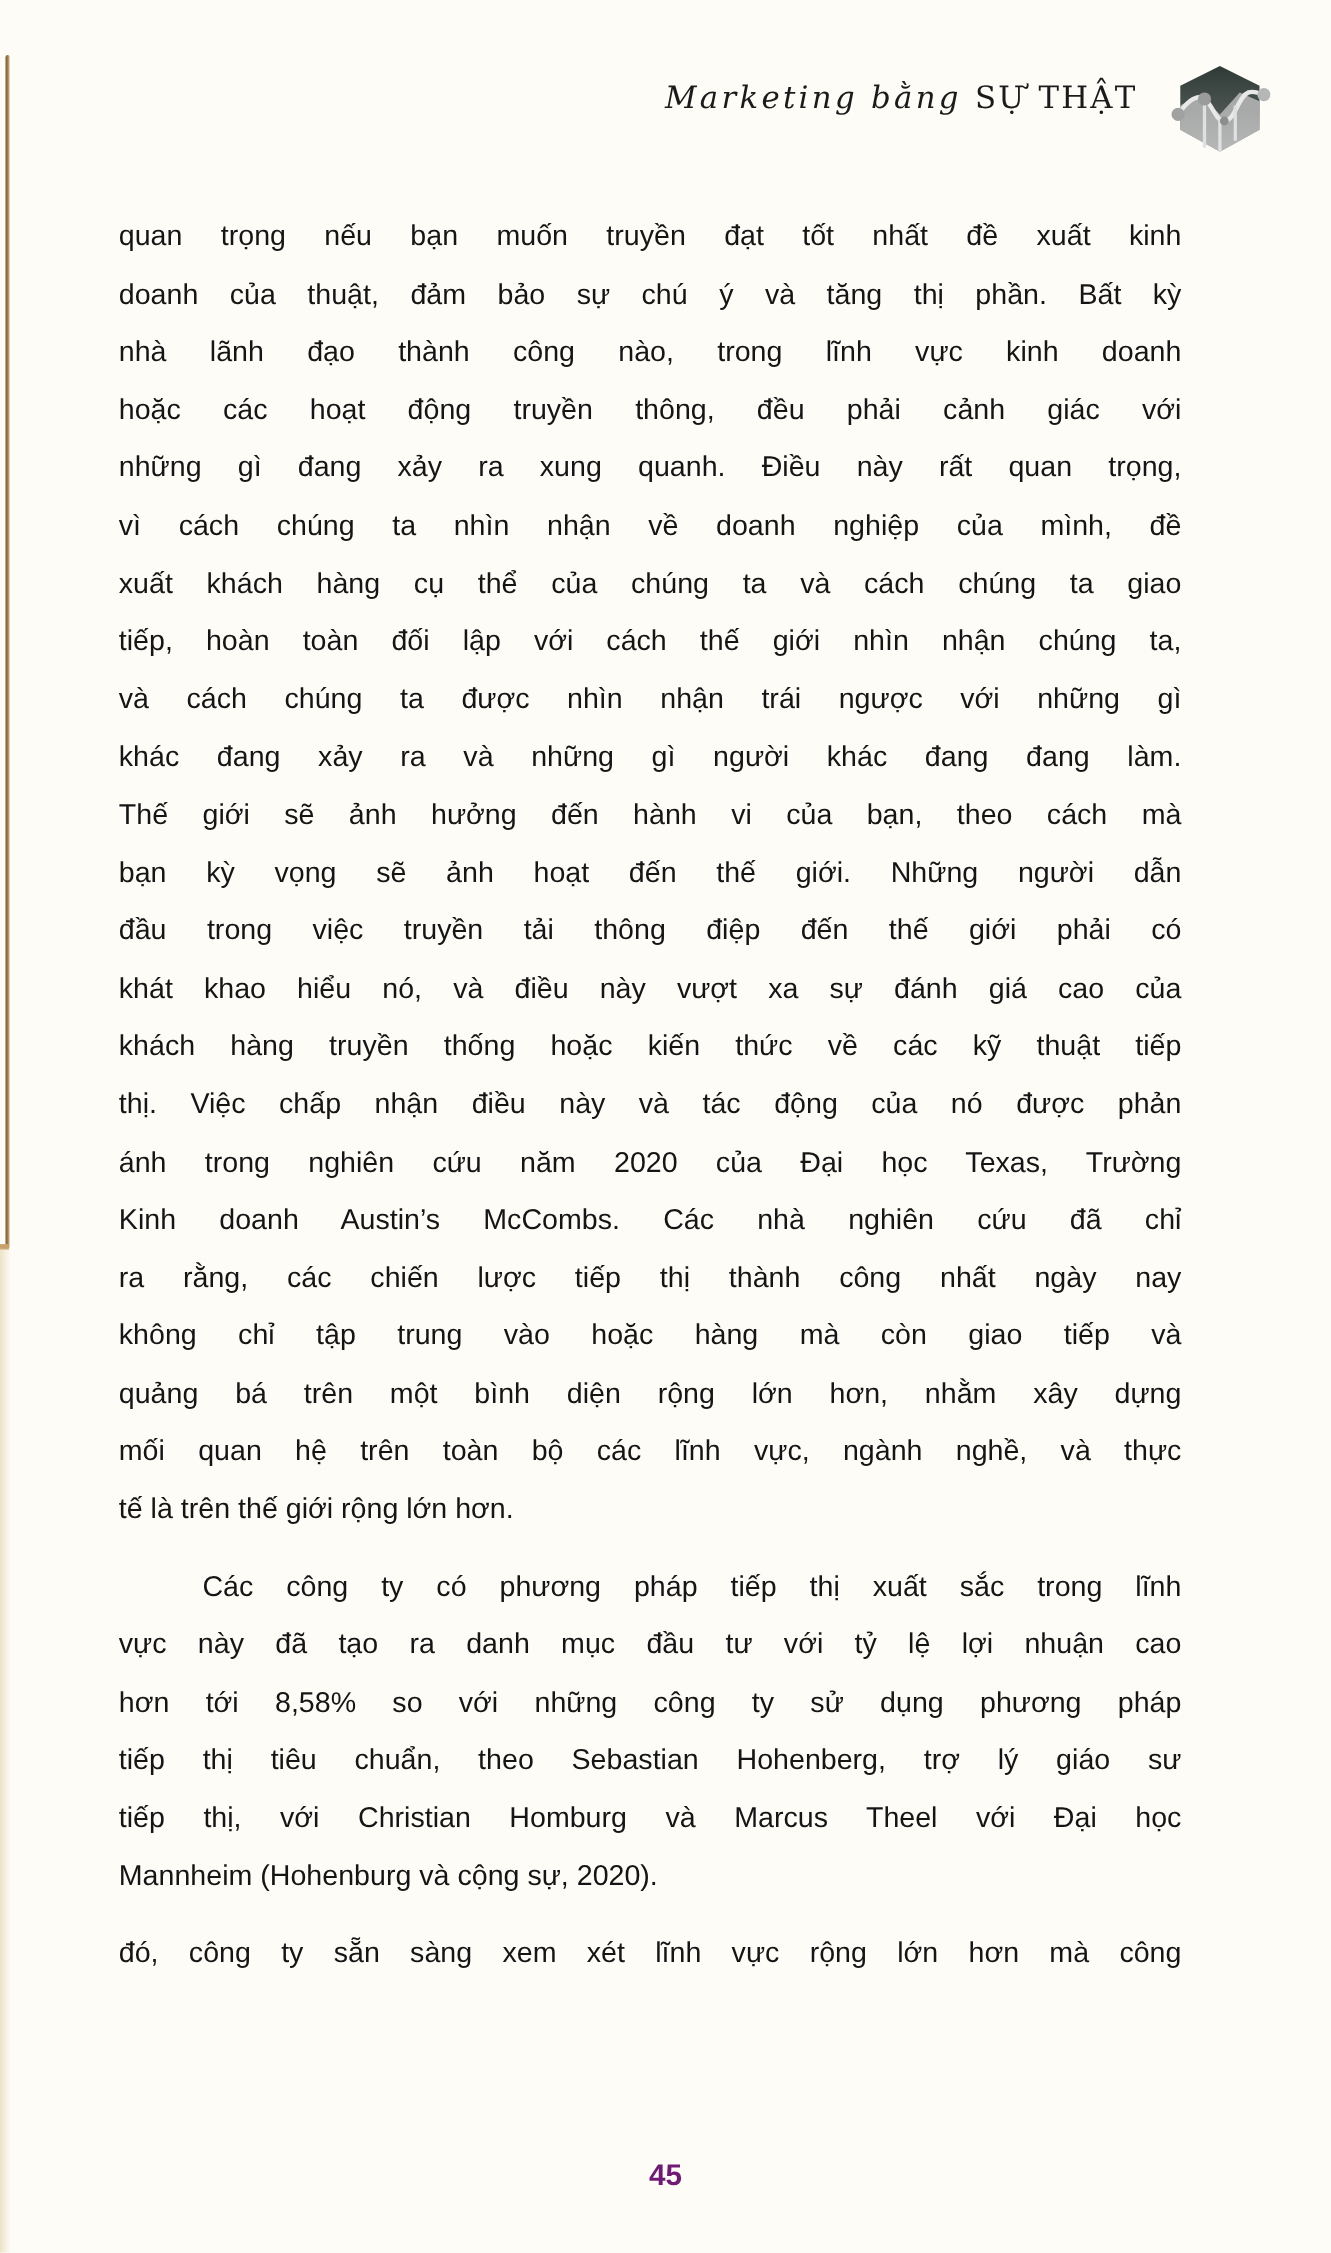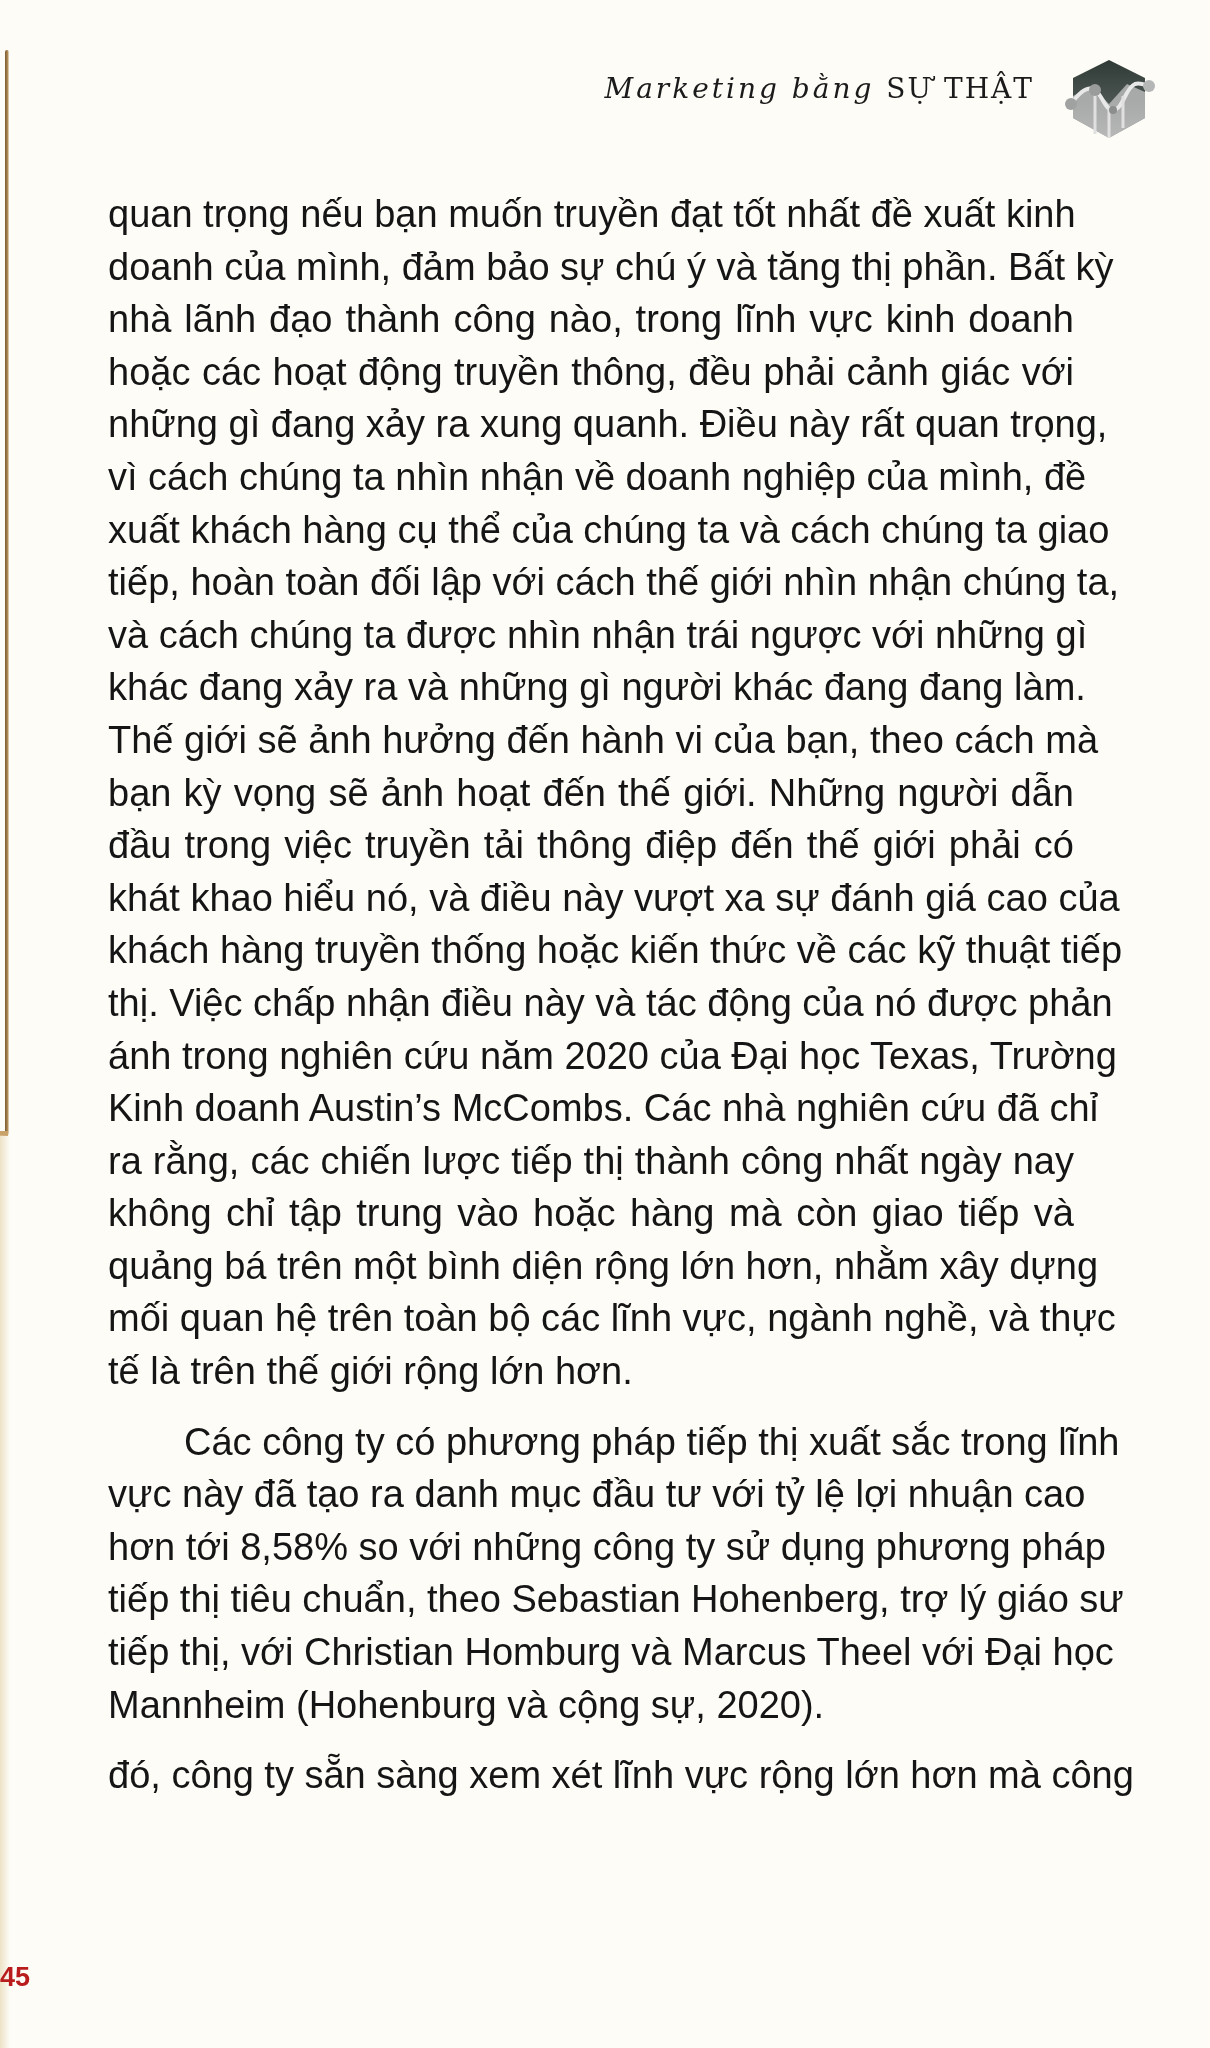--- a/index.html
+++ b/index.html
@@ -63,21 +63,21 @@
       top: 56px;
       width: 92px;
       height: 86px;
     }
     .body-text {
       position: absolute;
       left: 108px;
       top: 188px;
       width: 966px;
       font-family: "Liberation Sans", "DejaVu Sans", sans-serif;
-      font-size: 38px;
+      font-size: 26px;
       line-height: 52.6px;
       color: #151515;
       text-align: justify;
     }
     .body-text p {
       margin: 0;
       text-align: justify;
     }
     .body-text p .line {
       display: block;
@@ -93,25 +93,25 @@
       padding-left: 76px;
     }
     .para-gap {
       height: 18px;
     }
     .page-number {
       position: absolute;
       top: 1962px;
       left: 0;
       width: 1210px;
-      text-align: left;
+      text-align: center;
       font-family: "Liberation Sans", "DejaVu Sans", sans-serif;
       font-weight: bold;
       font-size: 27px;
-      color: #b91c1c;
+      color: #701a75;
     }
   </style>
 </head>
 <body>
 
 <div class="binding-line"></div>
 <div class="binding-notch"></div>
 <div class="binding-fade"></div>
 
 <div class="running-header">
@@ -135,21 +135,21 @@
     <circle cx="8" cy="48" r="6" fill="#a0a2a1"></circle>
     <circle cx="32" cy="34" r="6" fill="#9a9c9b"></circle>
     <circle cx="86" cy="30" r="6" fill="#b5b7b6"></circle>
     <circle cx="50" cy="54" r="4" fill="#8c8e8d"></circle>
   </svg>
 </div>
 
 <div class="body-text">
   <p>
     <span class="line">quan trọng nếu bạn muốn truyền đạt tốt nhất đề xuất kinh</span>
-    <span class="line">doanh của mình, đảm bảo sự chú ý và tăng thị phần. Bất kỳ</span>
+    <span class="line">doanh của thuật, đảm bảo sự chú ý và tăng thị phần. Bất kỳ</span>
     <span class="line">nhà lãnh đạo thành công nào, trong lĩnh vực kinh doanh</span>
     <span class="line">hoặc các hoạt động truyền thông, đều phải cảnh giác với</span>
     <span class="line">những gì đang xảy ra xung quanh. Điều này rất quan trọng,</span>
     <span class="line">vì cách chúng ta nhìn nhận về doanh nghiệp của mình, đề</span>
     <span class="line">xuất khách hàng cụ thể của chúng ta và cách chúng ta giao</span>
     <span class="line">tiếp, hoàn toàn đối lập với cách thế giới nhìn nhận chúng ta,</span>
     <span class="line">và cách chúng ta được nhìn nhận trái ngược với những gì</span>
     <span class="line">khác đang xảy ra và những gì người khác đang đang làm.</span>
     <span class="line">Thế giới sẽ ảnh hưởng đến hành vi của bạn, theo cách mà</span>
     <span class="line">bạn kỳ vọng sẽ ảnh hoạt đến thế giới. Những người dẫn</span>

